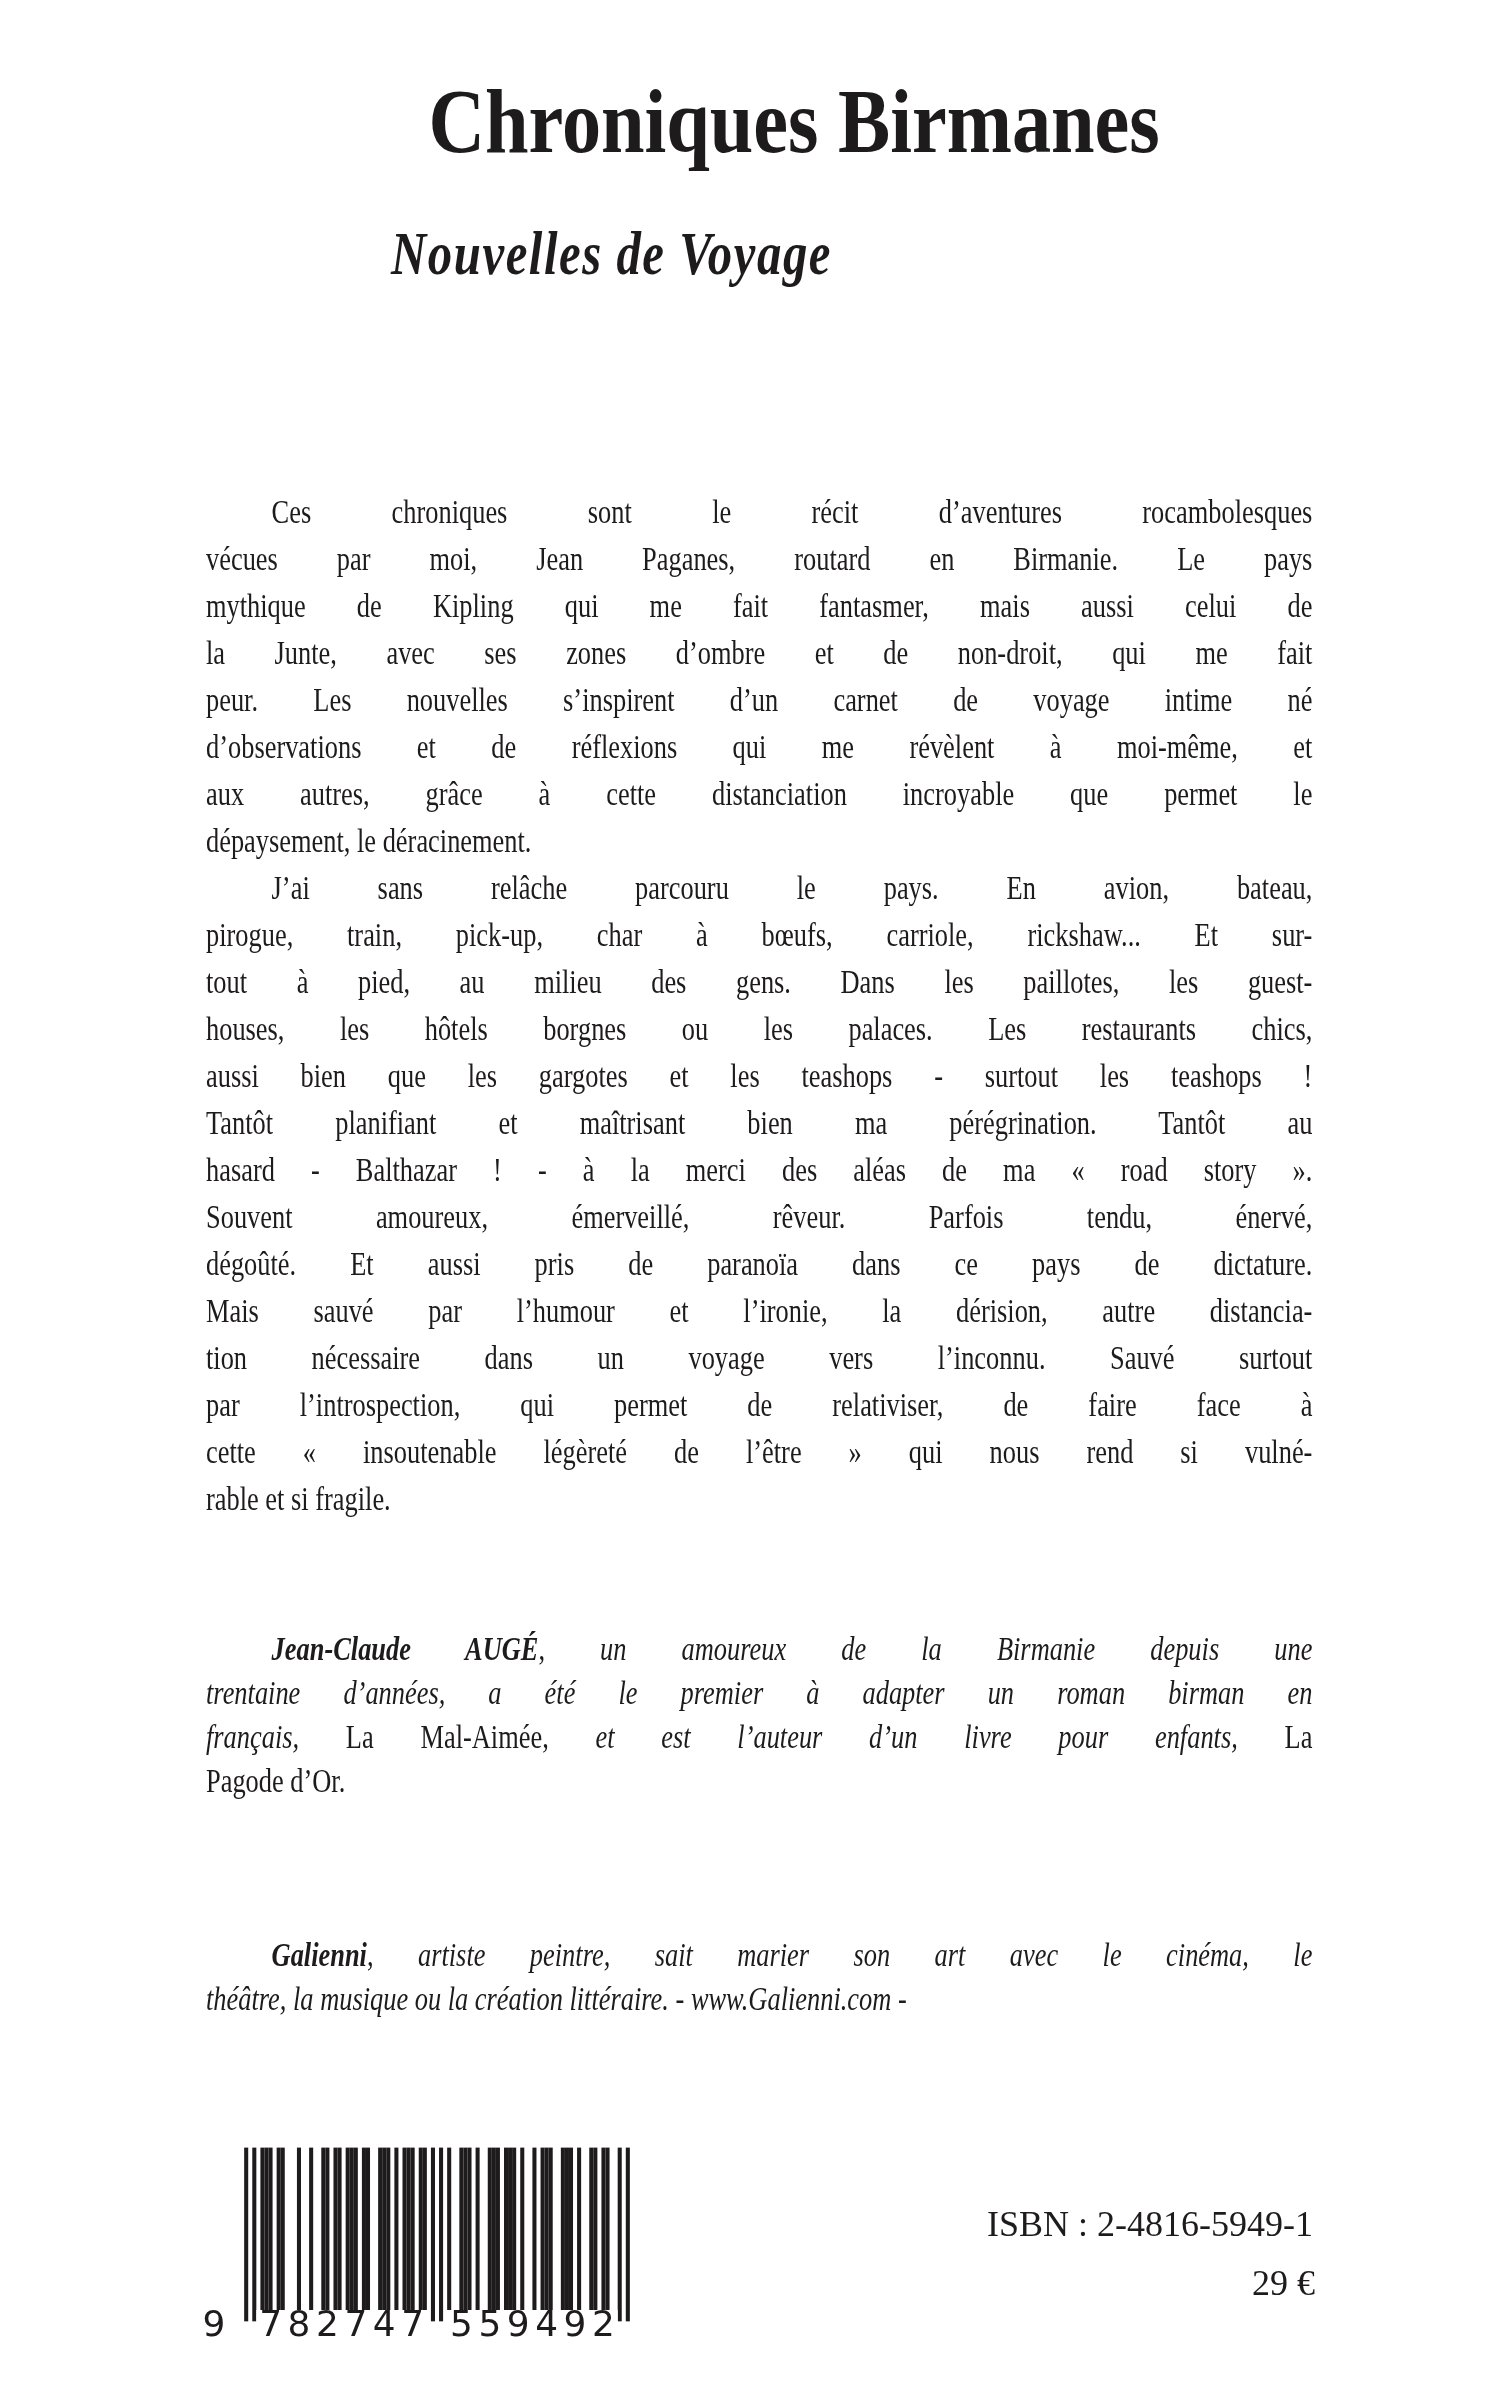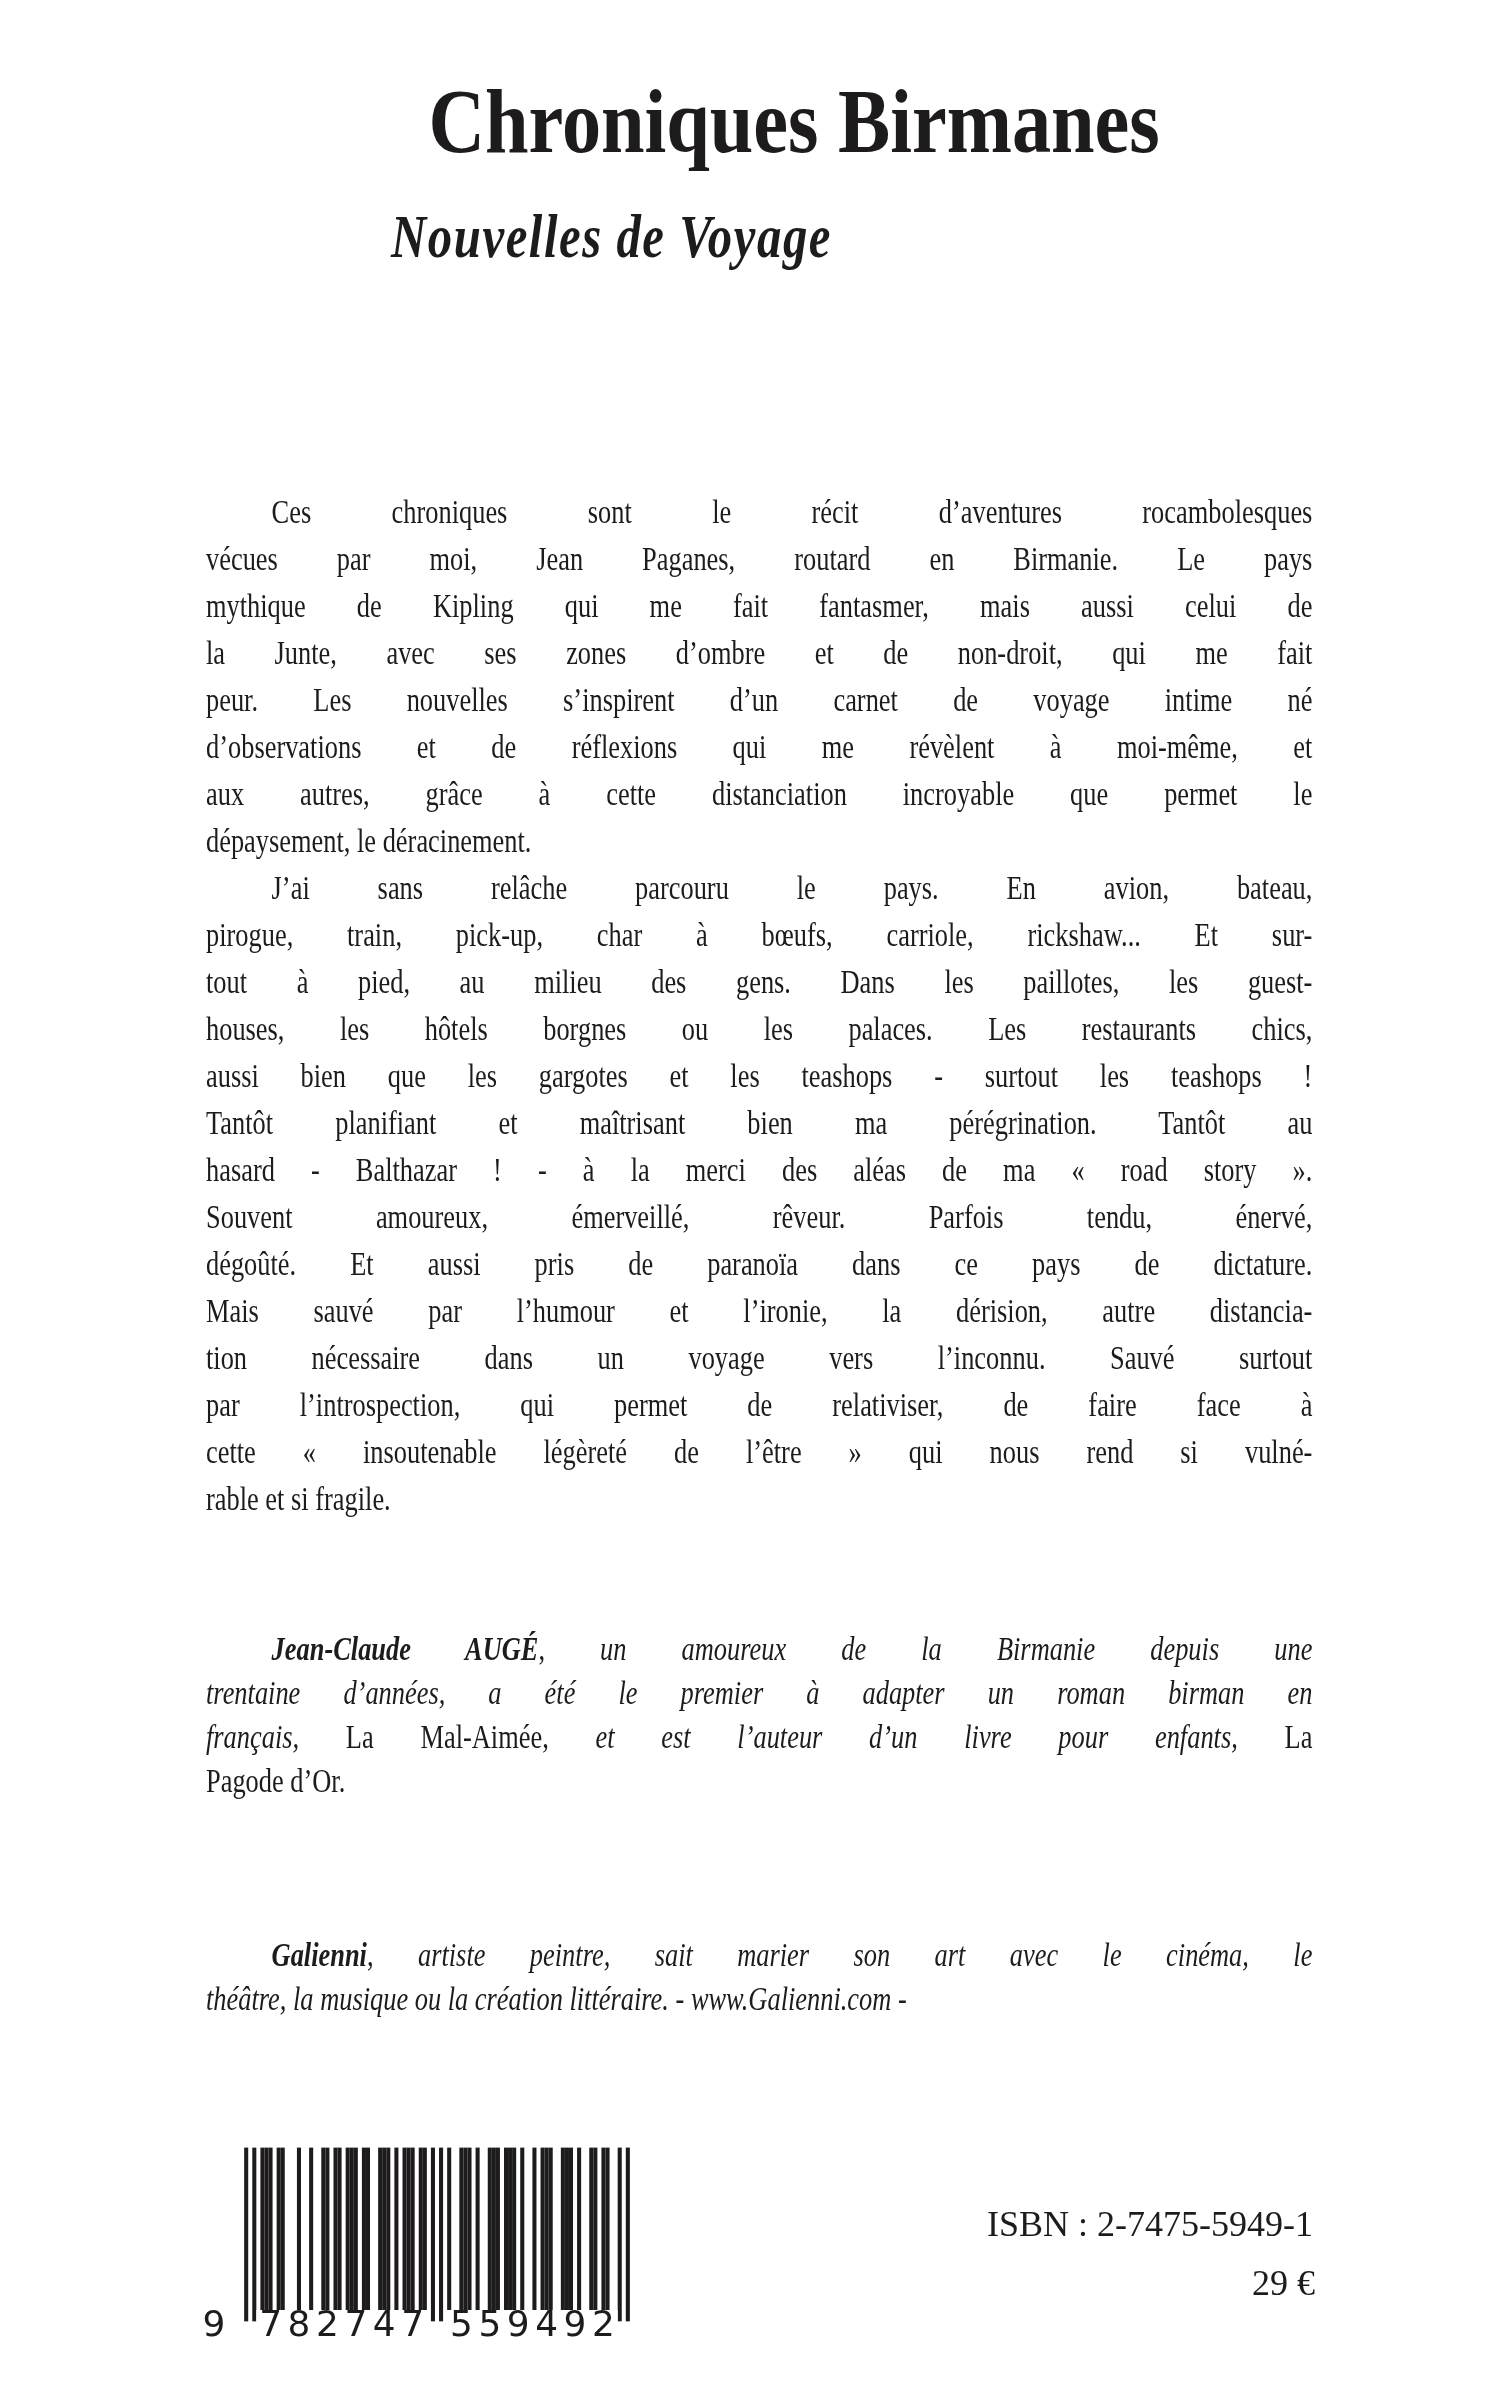--- a/index.html
+++ b/index.html
@@ -4,21 +4,21 @@
 <style>
   html, body { margin: 0; padding: 0; background: #ffffff; }
   body { width: 1508px; height: 2402px; position: relative; overflow: hidden; color: #1e1b1c; font-family: "Liberation Serif", "DejaVu Serif", serif; }
 
   .title {
     position: absolute; left: 0; top: 70px; width: 1508px; text-align: center;
     font-weight: bold; font-size: 91px; line-height: 104px; white-space: nowrap; margin-left: 40px;
   }
   .title span { display: inline-block; transform: scaleX(0.86); transform-origin: center; }
   .subtitle {
-    position: absolute; left: 0; top: 201px; width: 1224px; text-align: center;
+    position: absolute; left: 0; top: 218px; width: 1224px; text-align: center;
     font-weight: bold; font-style: italic; font-size: 61px; line-height: 72px; white-space: nowrap;
   }
   .subtitle span { display: inline-block; transform: scaleX(0.8); transform-origin: center; letter-spacing: 1.9px; }
 
   
   .block {
     position: absolute; left: 206px;
     transform-origin: left top;
     transform: scaleX(0.8);
   }
@@ -147,15 +147,15 @@
       <rect x="453.60" y="7" width="4.30" height="184" fill="#1e1b1c"></rect>
       <rect x="462.20" y="7" width="4.30" height="184" fill="#1e1b1c"></rect>
       <text x="14" y="207" font-family="DejaVu Sans, sans-serif" font-size="38" fill="#1e1b1c" textLength="">9</text>
       <rect x="70.9" y="179" width="180.6" height="40" fill="#ffffff"></rect>
       <rect x="273" y="179" width="180.6" height="40" fill="#ffffff"></rect>
       <text x="73.9" y="207" font-family="DejaVu Sans, sans-serif" font-size="38" fill="#1e1b1c" textLength="174.6" lengthAdjust="spacing">782747</text>
       <text x="276" y="207" font-family="DejaVu Sans, sans-serif" font-size="38" fill="#1e1b1c" textLength="174.6" lengthAdjust="spacing">559492</text>
     </svg>
 </div>
 
-<div class="isbn">ISBN : 2-7475-5949-1</div>
+<div class="isbn">ISBN : 2-4816-5949-1</div>
 <div class="price">29 €</div>
 
 
 </body></html>

